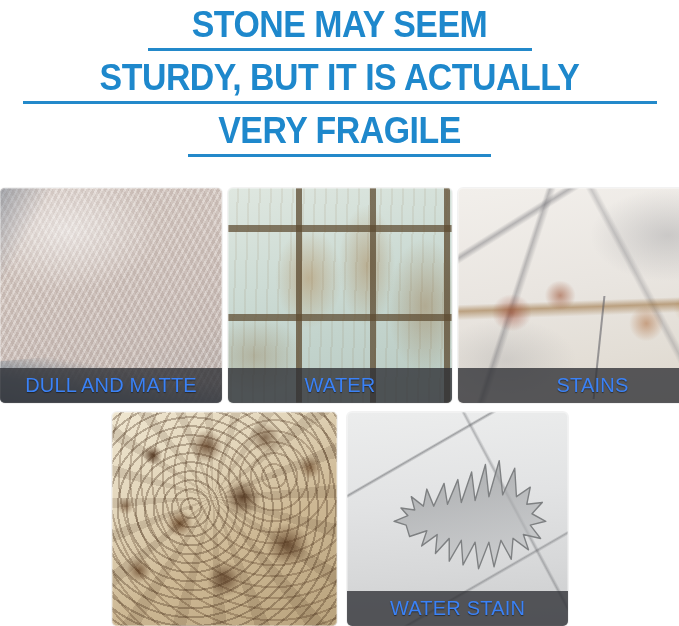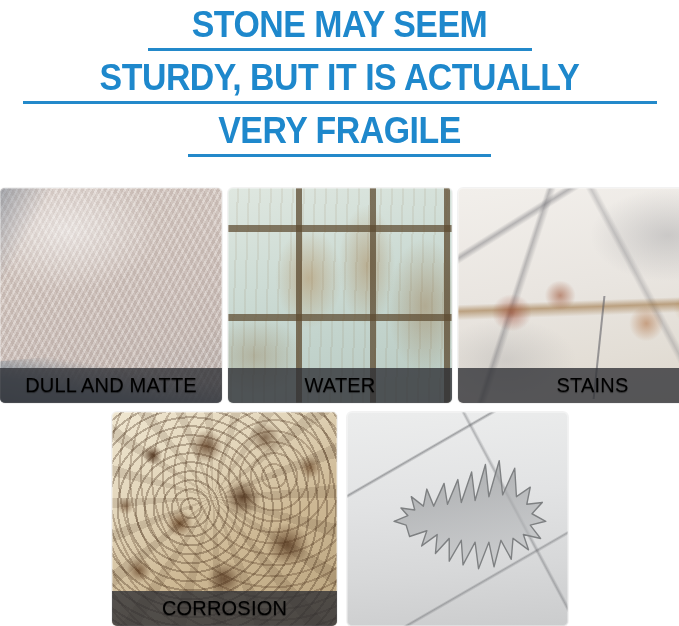--- a/index.html
+++ b/index.html
@@ -65,21 +65,21 @@
     inset: 0;
   }
   .tile-label {
     position: absolute;
     left: 0;
     right: 0;
     bottom: 0;
     height: 35px;
     line-height: 35px;
     background: rgba(46,48,52,0.78);
-    color: #000000;
+    color: #3b82f6;
     font-family: "Liberation Sans Narrow", "Liberation Sans", sans-serif;
     font-size: 20px;
     letter-spacing: 0.2px;
     text-align: center;
     white-space: nowrap;
     text-shadow: 0 1px 1px rgba(0,0,0,0.45);
   }
 
   
   #tile-dull      { left: 0px;   top: 188px; width: 222px; height: 215px; }
@@ -249,21 +249,20 @@
 
   <div class="tile" id="tile-stains">
     <div class="tile-art art-stains"></div>
     <div class="tile-frame"></div>
     <div class="tile-label">STAINS</div>
   </div>
 
   <div class="tile" id="tile-corrosion">
     <div class="tile-art art-corrosion"></div>
     <div class="tile-frame"></div>
-    <div class="tile-label">CORROSION</div>
   </div>
 
   <div class="tile" id="tile-water">
     <div class="tile-art art-water">
       <div class="splash">
         <svg viewBox="0 0 200 140" preserveAspectRatio="none" aria-hidden="true">
           <defs>
             <linearGradient id="wg" x1="0" y1="0" x2="0.3" y2="1">
               <stop offset="0%" stop-color="#9a9c9e" stop-opacity="0.80"></stop>
               <stop offset="45%" stop-color="#a8aaac" stop-opacity="0.72"></stop>
@@ -273,15 +272,16 @@
           <path fill="url(#wg)" stroke="#7e8082" stroke-width="1.6" stroke-linejoin="round" d="M28,74 L14,70 L30,64 L22,56 L38,58 L34,44 L48,54 L52,36 L60,54 L72,30
                L76,52 L88,26 L92,50 L104,18 L108,48 L120,10 L124,44 L136,6 L140,42
                L154,14 L156,44 L172,34 L168,52 L186,50 L174,62 L190,70 L172,74
                L184,88 L164,84 L170,100 L152,88 L150,110 L138,90 L130,118 L124,92
                L112,120 L108,92 L94,116 L92,90 L78,112 L78,88 L62,104 L64,84
                L46,96 L52,80 L32,86 Z"></path>
         </svg>
       </div>
     </div>
     <div class="tile-frame"></div>
+    <div class="tile-label">WATER STAIN</div>
   </div>
 
 </div>
 
 </body></html>

